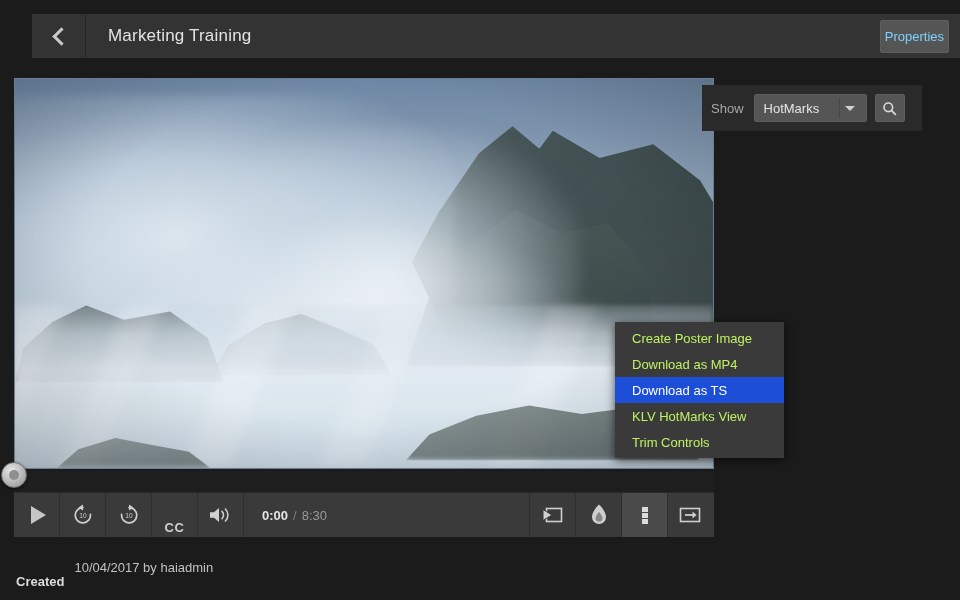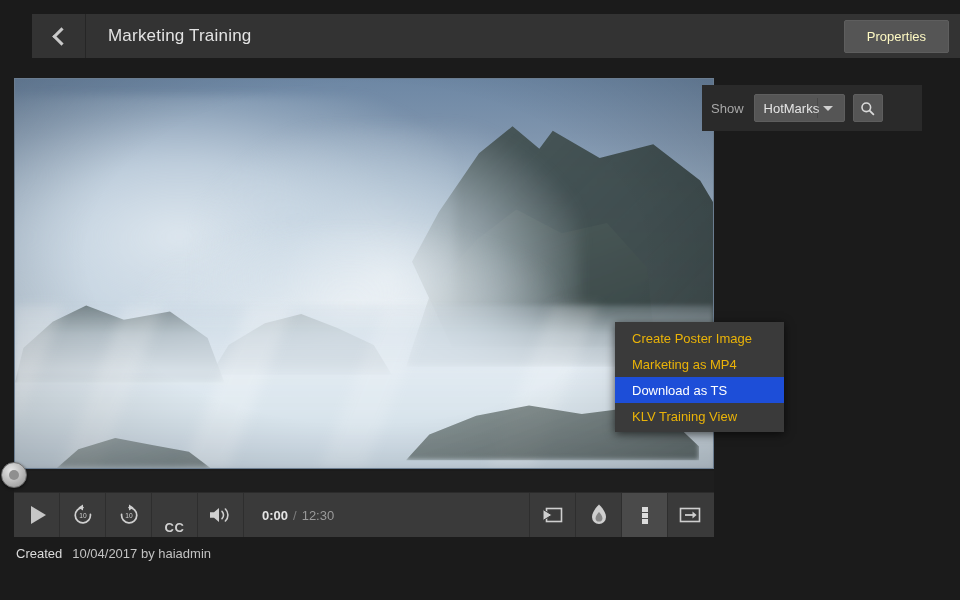--- a/index.html
+++ b/index.html
@@ -37,23 +37,23 @@
     display: flex; align-items: center;
     padding-left: 22px;
     color: #e3e3e3;
     font-size: 17px;
     letter-spacing: .2px;
   }
   .props-btn {
     align-self: center;
     margin-right: 15px;
     background: #555555;
-    color: #fef9c3;
-    font-size: 13px;
-    padding: 8px 22px;
+    color: #7dd3fc;
+    font-size: 13px;
+    padding: 8px 4px;
     border: 1px solid #5e5e5e;
     border-radius: 2px;
     cursor: pointer;
     white-space: nowrap;
   }
 
   
   .player {
     position: absolute; left: 14px; top: 78px;
     width: 700px; height: 447px;
@@ -247,21 +247,21 @@
     background: #3a3a3a;
     box-shadow: 0 2px 9px rgba(0,0,0,.65);
     z-index: 20;
     padding: 3px 0;
   }
   .ctx-item {
     height: 26px;
     display: flex; align-items: center;
     padding-left: 17px;
     font-size: 13px;
-    color: #eab308;
+    color: #bef264;
     cursor: pointer;
     white-space: nowrap;
   }
   .ctx-item.sel, .ctx-item.sel:hover {
     background: #1c8adb;
     color: #ffffff;
   }
 
   
   .side-panel {
@@ -271,21 +271,21 @@
     display: flex; align-items: center;
     padding: 0 9px;
   }
   .show-label {
     color: #a8a8a8;
     font-size: 13px;
     margin-right: 10px;
   }
   .select {
     position: relative;
-    width: 91px; height: 28px;
+    width: 113px; height: 28px;
     background: #555555;
     border: 1px solid #5e5e5e;
     border-radius: 2px;
     display: flex; align-items: center;
     cursor: pointer;
   }
   .select-val {
     flex: 1;
     font-size: 13px;
     color: #e6e6e6;
@@ -312,21 +312,21 @@
     display: flex; align-items: center; justify-content: center;
     cursor: pointer;
   }
 
   
   .footer {
     position: absolute; left: 16px; top: 546px;
     display: flex; align-items: center;
     font-size: 13px;
   }
-  .footer .lbl { color: #dcdcdc; font-weight: normal; margin-right: 10px; }
+  .footer .lbl { color: #dcdcdc; font-weight: bold; margin-right: 10px; margin-top: 28px; }
   .footer .val { color: #c2c2c2; }
 </style>
 </head>
 <body>
 
 <div id="app">
 
   <div class="header">
     <div class="back-btn">
       <span class="chev"></span>
@@ -388,21 +388,21 @@
         <svg width="26" height="20" viewBox="0 0 26 20">
           <path d="M2 7.2 H6 L11 3 V17 L6 12.8 H2 Z" fill="#cfcfcf"></path>
           <path d="M14 6.4 A5 5 0 0 1 14 13.6" fill="none" stroke="#cfcfcf" stroke-width="1.6" stroke-linecap="round"></path>
           <path d="M17.4 4 A8.4 8.4 0 0 1 17.4 16" fill="none" stroke="#cfcfcf" stroke-width="1.6" stroke-linecap="round"></path>
         </svg>
       </div>
 
       <div class="time">
         <b>0:00</b>
         <span class="sep">/</span>
-        <span>12:30</span>
+        <span>8:30</span>
       </div>
 
       <div class="ctrl">
         <svg width="24" height="20" viewBox="0 0 24 20">
           <rect x="5.5" y="3.5" width="15" height="13" fill="none" stroke="#cfcfcf" stroke-width="1.6"></rect>
           <path d="M2 4.5 L11 10 L2 15.5 Z" fill="#cfcfcf" stroke="#3a3a3a" stroke-width="1"></path>
         </svg>
       </div>
 
       <div class="ctrl">
@@ -426,23 +426,24 @@
           <path d="M7 10 H16" stroke="#cfcfcf" stroke-width="1.8"></path>
           <path d="M14.5 6.6 L18.6 10 L14.5 13.4 Z" fill="#cfcfcf"></path>
         </svg>
       </div>
 
     </div>
   </div>
 
   <div class="ctx-menu">
     <div class="ctx-item">Create Poster Image</div>
-    <div class="ctx-item">Marketing as MP4</div>
+    <div class="ctx-item">Download as MP4</div>
     <div class="ctx-item sel" style="background: #1d4ed8;">Download as TS</div>
-    <div class="ctx-item">KLV Training View</div>
+    <div class="ctx-item">KLV HotMarks View</div>
+    <div class="ctx-item">Trim Controls</div>
   </div>
 
   <div class="side-panel">
     <span class="show-label">Show</span>
     <div class="select">
       <span class="select-val">HotMarks</span>
       <span class="select-div"></span>
       <span class="caret"></span>
     </div>
     <div class="search-btn">

